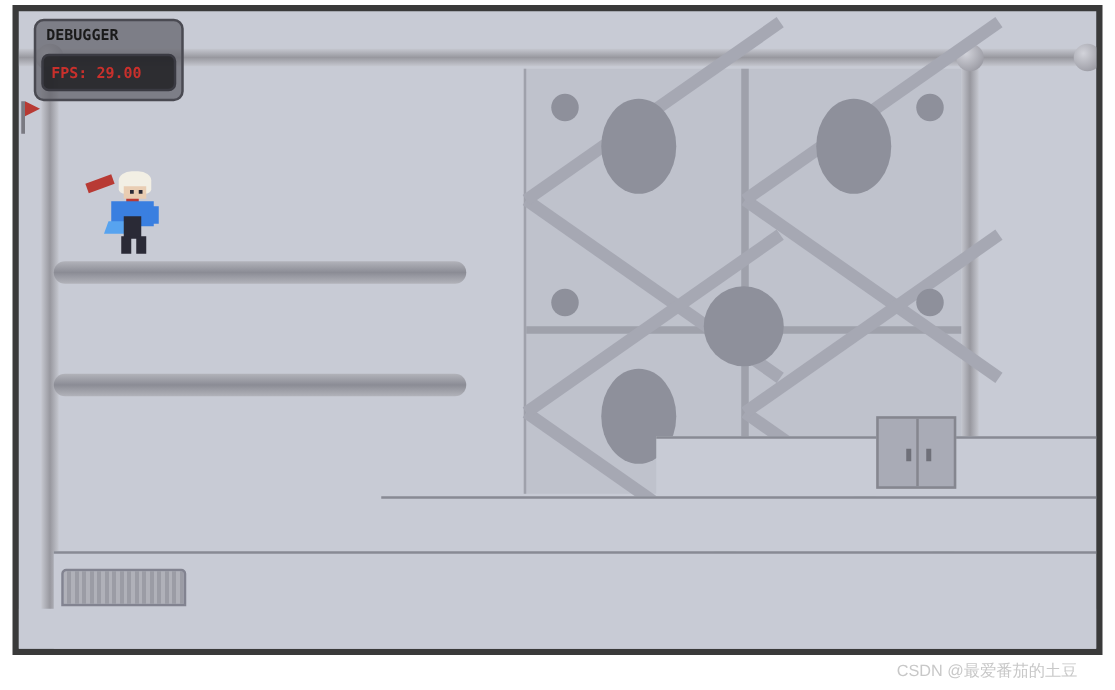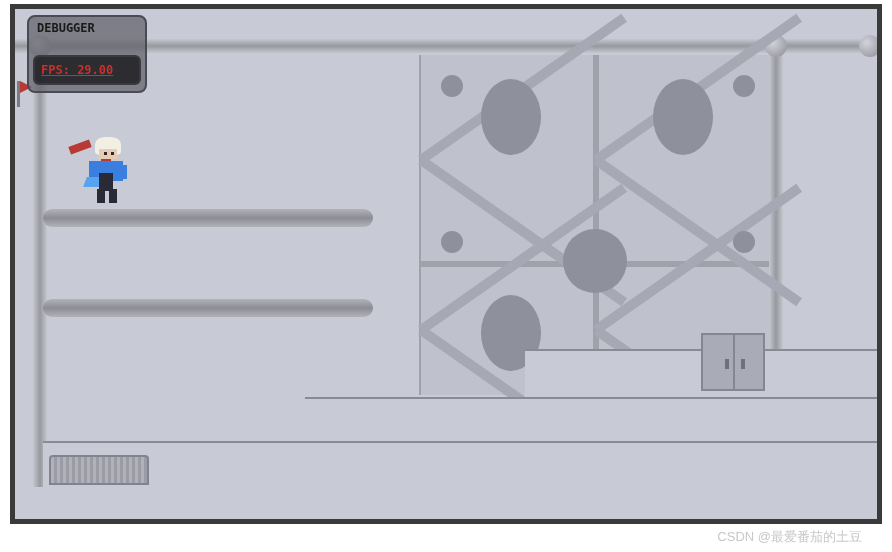--- a/index.html
+++ b/index.html
@@ -100,31 +100,30 @@
     left:12px; top:6px;
     width:120px;
     background:rgba(100,100,108,0.75);
     border:2px solid #4a4a52;
     border-radius:8px;
     padding:4px 4px 6px 4px;
   }
   .debugger-title {
     font-size:12px; font-weight:bold;
     color:#1a1a1a;
-    padding:0 4px 20px 4px;
+    padding:0 4px 8px 4px;
   }
   .debugger-body {
     background:rgba(30,30,34,0.85);
     border:2px solid #3a3a42;
     border-radius:6px;
     padding:6px 6px;
     color:#c9302c;
     font-size:12px;
     font-weight:bold;
-    text-decoration:underline;
   }
   
   .watermark {
     position:absolute;
     right:30px; bottom:6px;
     font-family:sans-serif;
     font-size:13px;
     color:#c8c8c8;
   }
   .flag {

